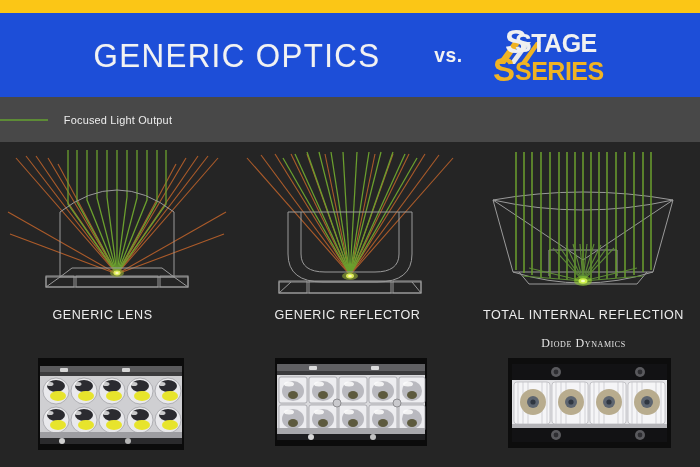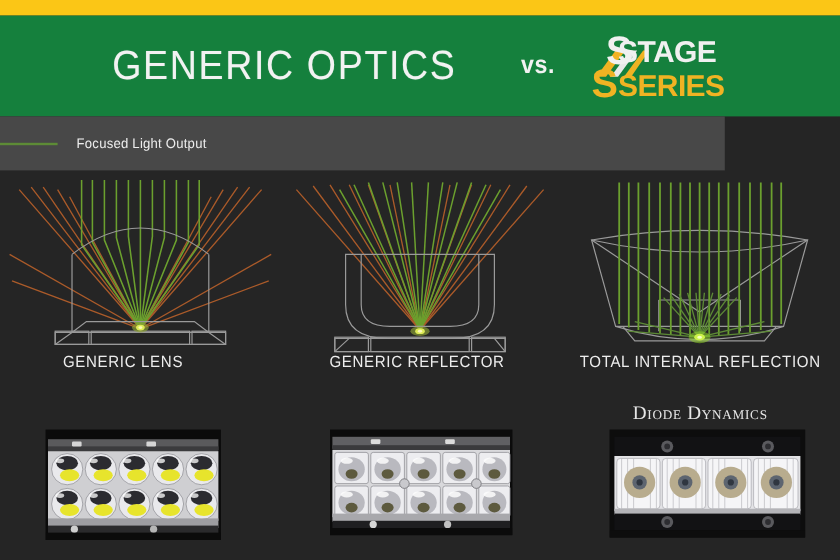--- a/index.html
+++ b/index.html
@@ -9,21 +9,21 @@
     font-family:"Liberation Sans", sans-serif;
     overflow:hidden;
     position:relative;
   }
   .page{position:relative;width:700px;height:467px;background:#252525;overflow:hidden;}
 
   
   .top-strip{position:absolute;left:0;top:0;width:700px;height:13px;background:#fbc616;}
 
   
-  .header{position:absolute;left:0;top:13px;width:700px;height:84px;background:#15803d;}
+  .header{position:absolute;left:0;top:13px;width:700px;height:84px;background:#1d4ed8;}
   .header-inner{
     position:absolute;left:0;top:0;width:700px;height:84px;
     display:flex;align-items:center;justify-content:center;
   }
   .title-main{
     color:#f2f2f2;
     font-family:"Liberation Sans Narrow","Liberation Sans",sans-serif;
     font-size:34px;letter-spacing:1.5px;font-weight:400;
     transform:scaleX(0.92);
     white-space:nowrap;
@@ -36,21 +36,21 @@
     margin:0 26px 0 40px;
     transform:scaleX(0.92);
   }
 
   
   .logo{position:relative;width:130px;height:62px;display:block;}
   .logo svg{display:block;}
 
   
   .legend{
-    position:absolute;left:0;top:97px;width:604px;height:45px;
+    position:absolute;left:0;top:97px;width:700px;height:45px;
     background:#484848;
     display:flex;align-items:center;justify-content:space-between;
   }
   .legend-item{display:flex;align-items:center;}
   .legend-item + .legend-item{margin-left:104px;}
   .legend-swatch{display:block;width:48px;height:2px;margin-right:13px;}
   .legend-swatch.green{background:#5d8b36;}
   .legend-swatch.orange{background:#b35e2a;}
   .legend-label{
     color:#ededed;font-size:11.5px;letter-spacing:.2px;
@@ -60,37 +60,37 @@
 
   
   .diagrams{position:absolute;left:0;top:142px;width:700px;height:175px;}
   .diag{position:absolute;top:0;width:233px;height:175px;}
   .diag.c0{left:0;}
   .diag.c1{left:233px;}
   .diag.c2{left:467px;}
   .diag svg{position:absolute;left:0;top:0;}
 
   
-  .captions{position:absolute;left:0;top:294px;width:700px;height:24px;}
+  .captions{position:absolute;left:0;top:307px;width:700px;height:24px;}
   .cap{
     position:absolute;top:0;width:233px;text-align:center;
     color:#ededed;font-size:13.5px;letter-spacing:.6px;
     font-family:"Liberation Sans Narrow","Liberation Sans",sans-serif;
     transform:scaleX(.93);white-space:nowrap;
   }
   .cap.c0{left:-14px;}
   .cap.c1{left:231px;}
   .cap.c2{left:467px;}
 
   
   .brand{
     position:absolute;left:467px;top:336px;width:233px;text-align:center;
     color:#e6e6e6;
     font-family:"Liberation Serif","DejaVu Serif",serif;
-    font-size:16px;letter-spacing:.6px;
+    font-size:12px;letter-spacing:.6px;
     font-variant:small-caps;
     white-space:nowrap;
   }
 
   
   .photos{position:absolute;left:0;top:358px;width:700px;height:100px;}
   .photo{position:absolute;top:0;overflow:hidden;background:#0a0a0a;}
   .photo svg{display:block;}
   .photo.p0{left:38px;width:146px;height:92px;}
   .photo.p1{left:275px;width:152px;height:88px;}

